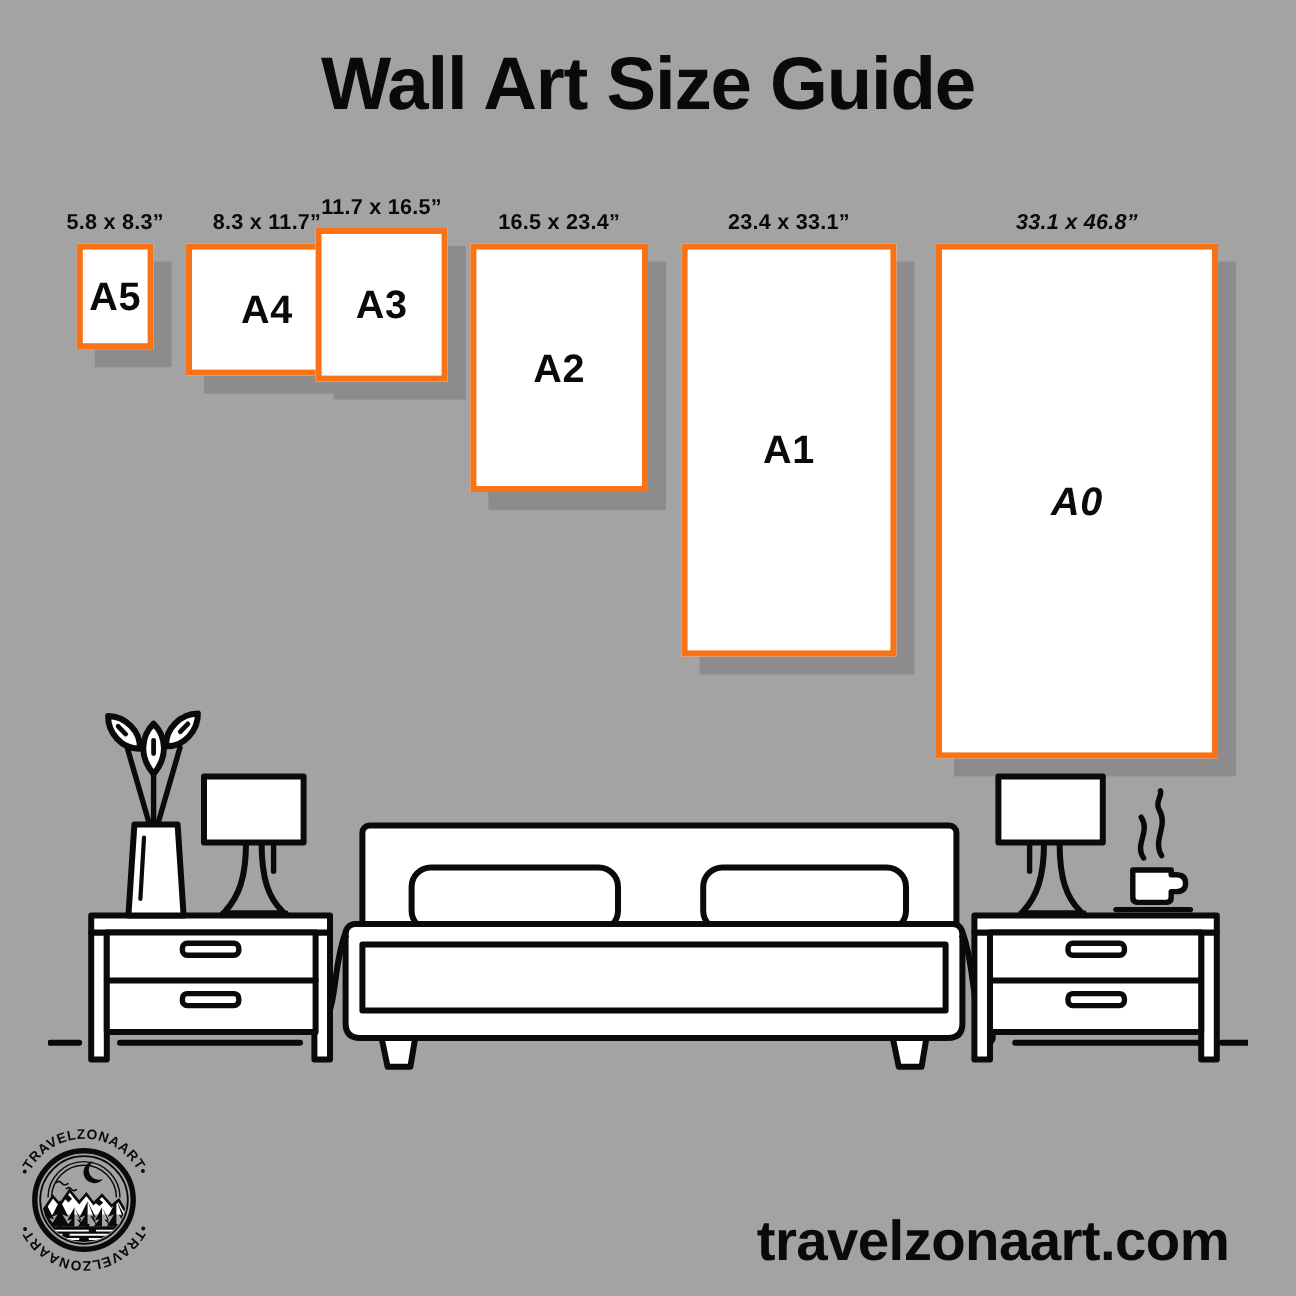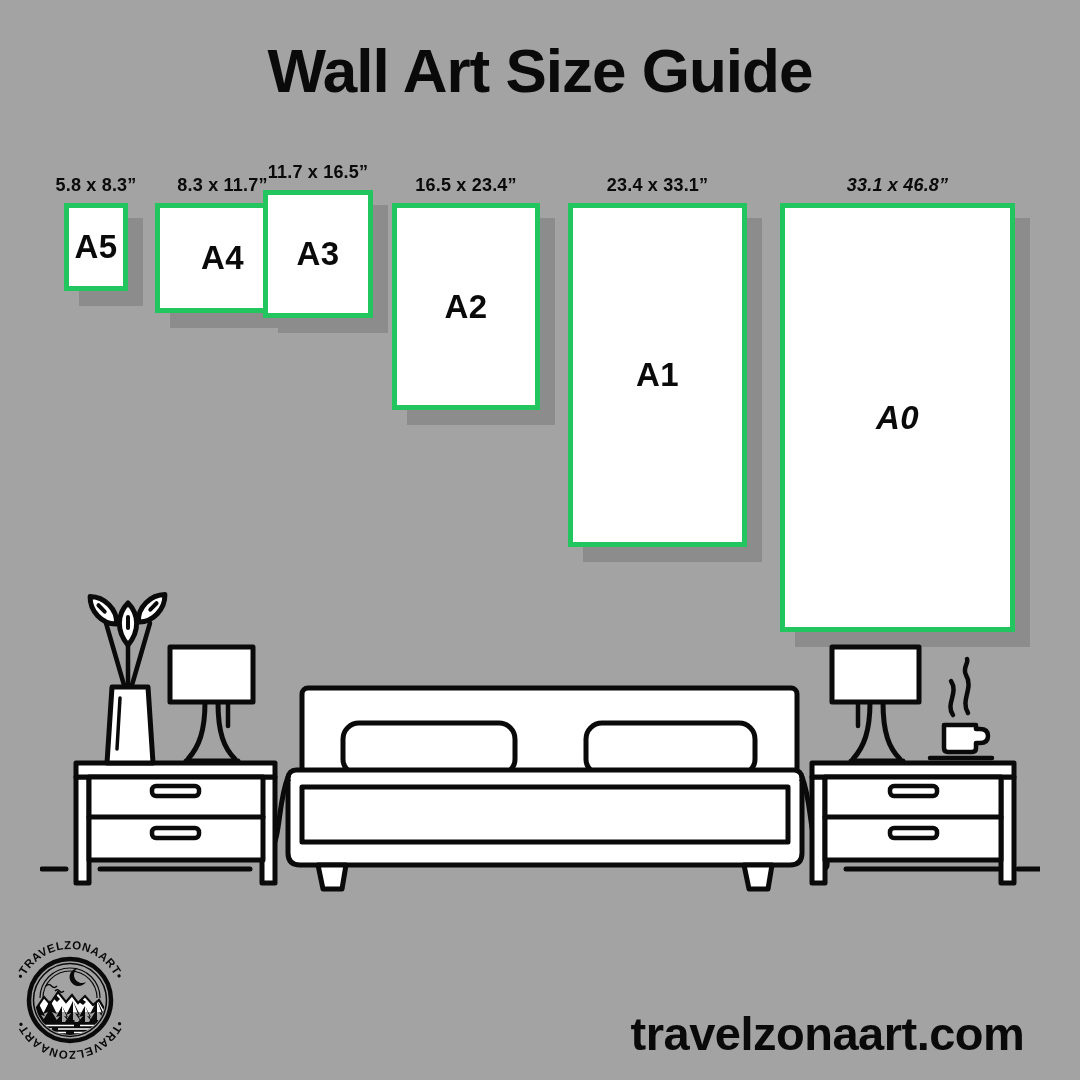--- a/index.html
+++ b/index.html
@@ -9,21 +9,21 @@
     font-family:"Liberation Sans", sans-serif; color:#0a0a0a; overflow:hidden;
   }
   .title {
     position:absolute; top:40px; left:0; width:1080px; text-align:center;
     font-size:62px; font-weight:800; letter-spacing:-1px; line-height:1;
     color:#0a0a0a;
   }
   .size-item { position:absolute; }
   .paper {
     position:absolute; left:0; top:0; width:100%; height:100%;
-    box-sizing:border-box; background:#ffffff; border:5px solid #22c55e;
+    box-sizing:border-box; background:#ffffff; border:5px solid #f97316;
     box-shadow:15px 15px 0 0 #8c8c8c;
     display:flex; align-items:center; justify-content:center;
   }
   .paper-code { font-size:33px; font-weight:700; letter-spacing:0.5px; }
   .dims {
     position:absolute; bottom:100%; left:50%; transform:translateX(-50%);
     margin-bottom:7px; font-size:18px; font-weight:700; white-space:nowrap;
     letter-spacing:0.2px;
   }
   .pos-a5 { left:64px;  top:203px; width:64px;  height:88px;  }

